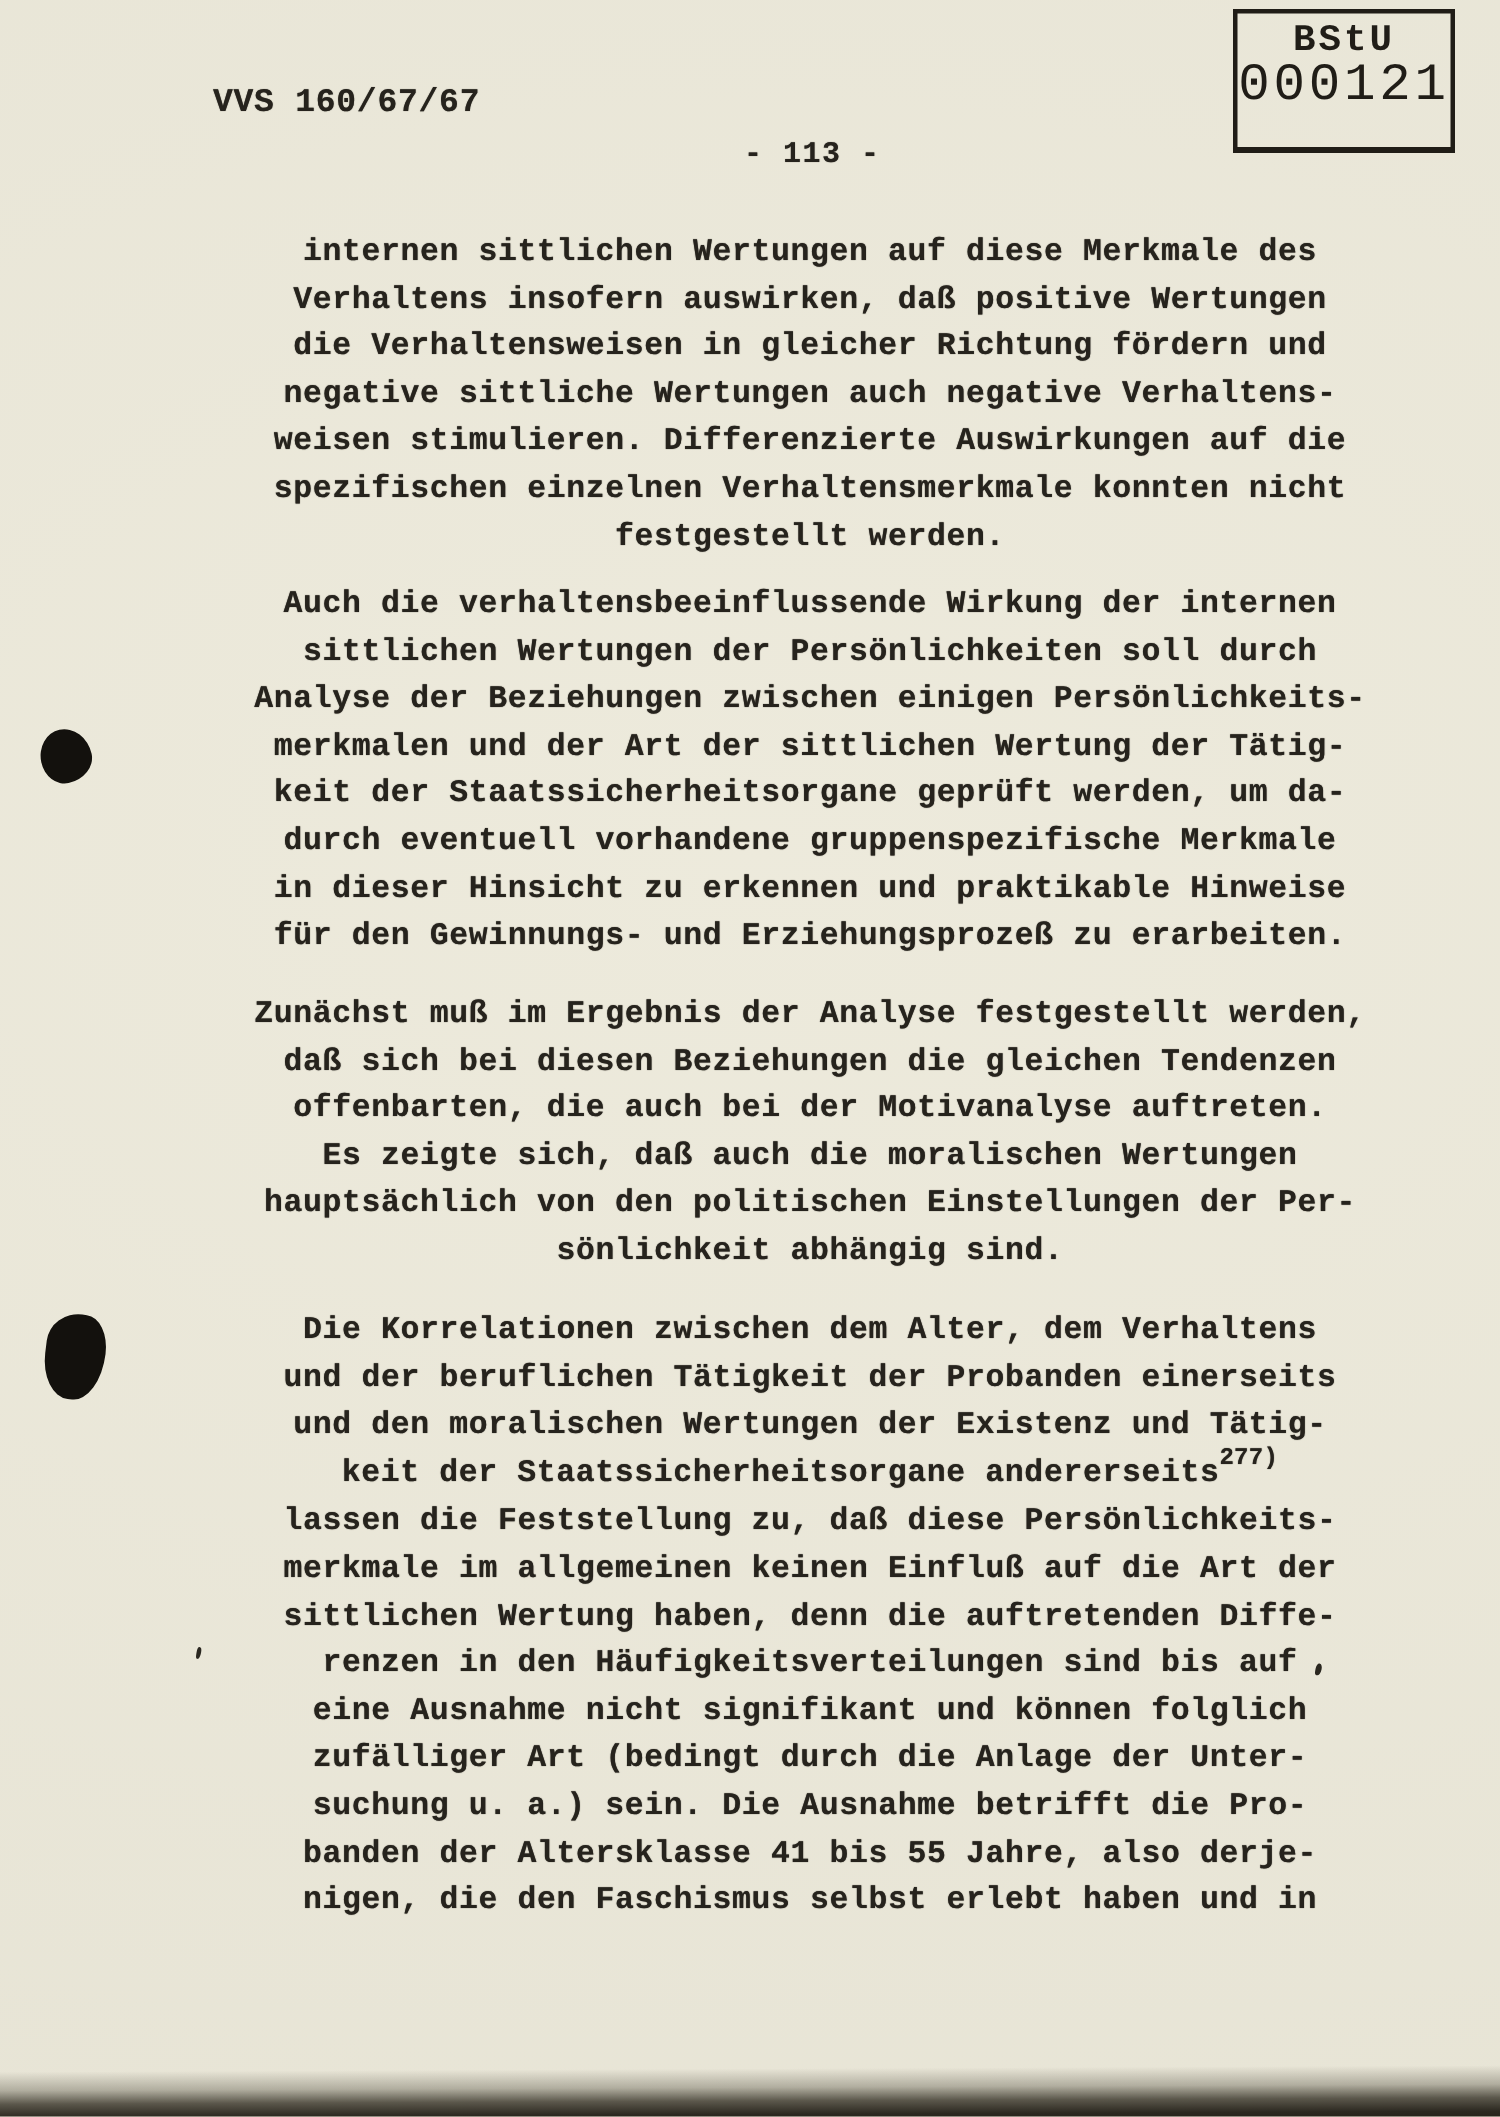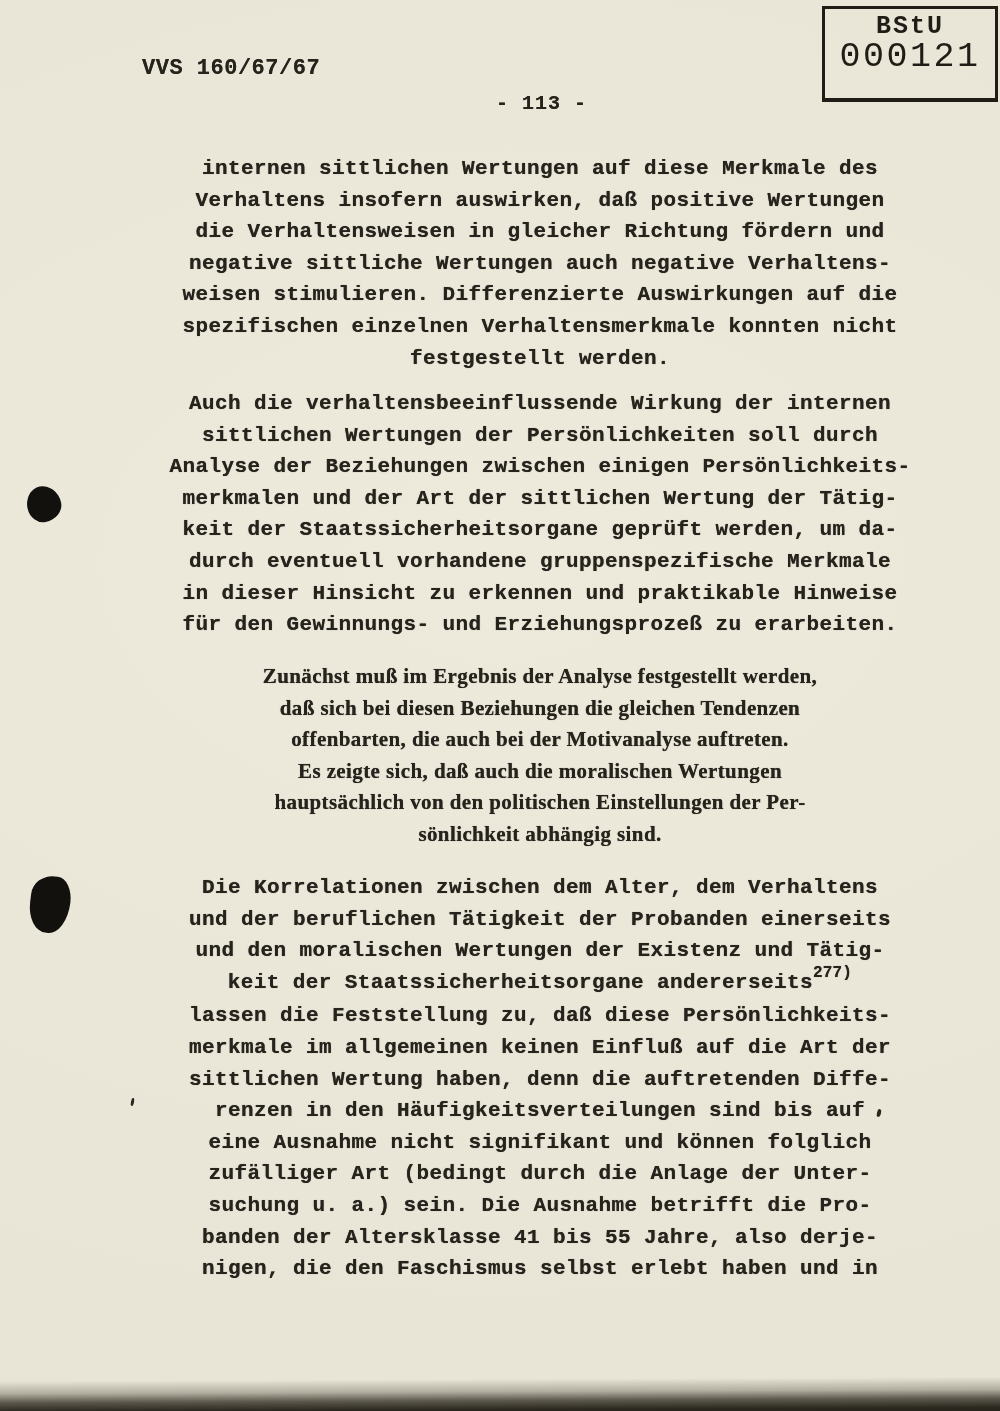--- a/index.html
+++ b/index.html
@@ -33,21 +33,21 @@
     top: 92px;
     font-size: 20px;
     font-weight: bold;
     letter-spacing: 1px;
     text-shadow: 0 0 0.6px rgba(32,29,22,0.75);
   }
   .stamp {
     position: absolute;
     left: 822px;
     top: 6px;
-    width: 176px;
+    width: 148px;
     height: 96px;
     border: 3px solid #201d17;
     border-bottom-width: 4px;
     box-sizing: border-box;
     text-align: center;
     color: #201d17;
   }
   .stamp-org {
     margin-top: 5px;
     font-size: 25px;
@@ -76,21 +76,21 @@
   }
   .para sup {
     vertical-align: baseline;
     position: relative;
     top: -11px;
     font-size: 16px;
     letter-spacing: 0.2px;
   }
   .para-1 { top: 153px; }
   .para-2 { top: 388px; }
-  .para-3 { top: 661px; font-family: Liberation Serif, serif; }
+  .para-3 { top: 661px; }
   .para-4 { top: 872px; }
   .ink-blob {
     position: absolute;
     background: #13110d;
   }
   .ink-blob-1 {
     left: 27px;
     top: 486px;
     width: 34px;
     height: 36px;

